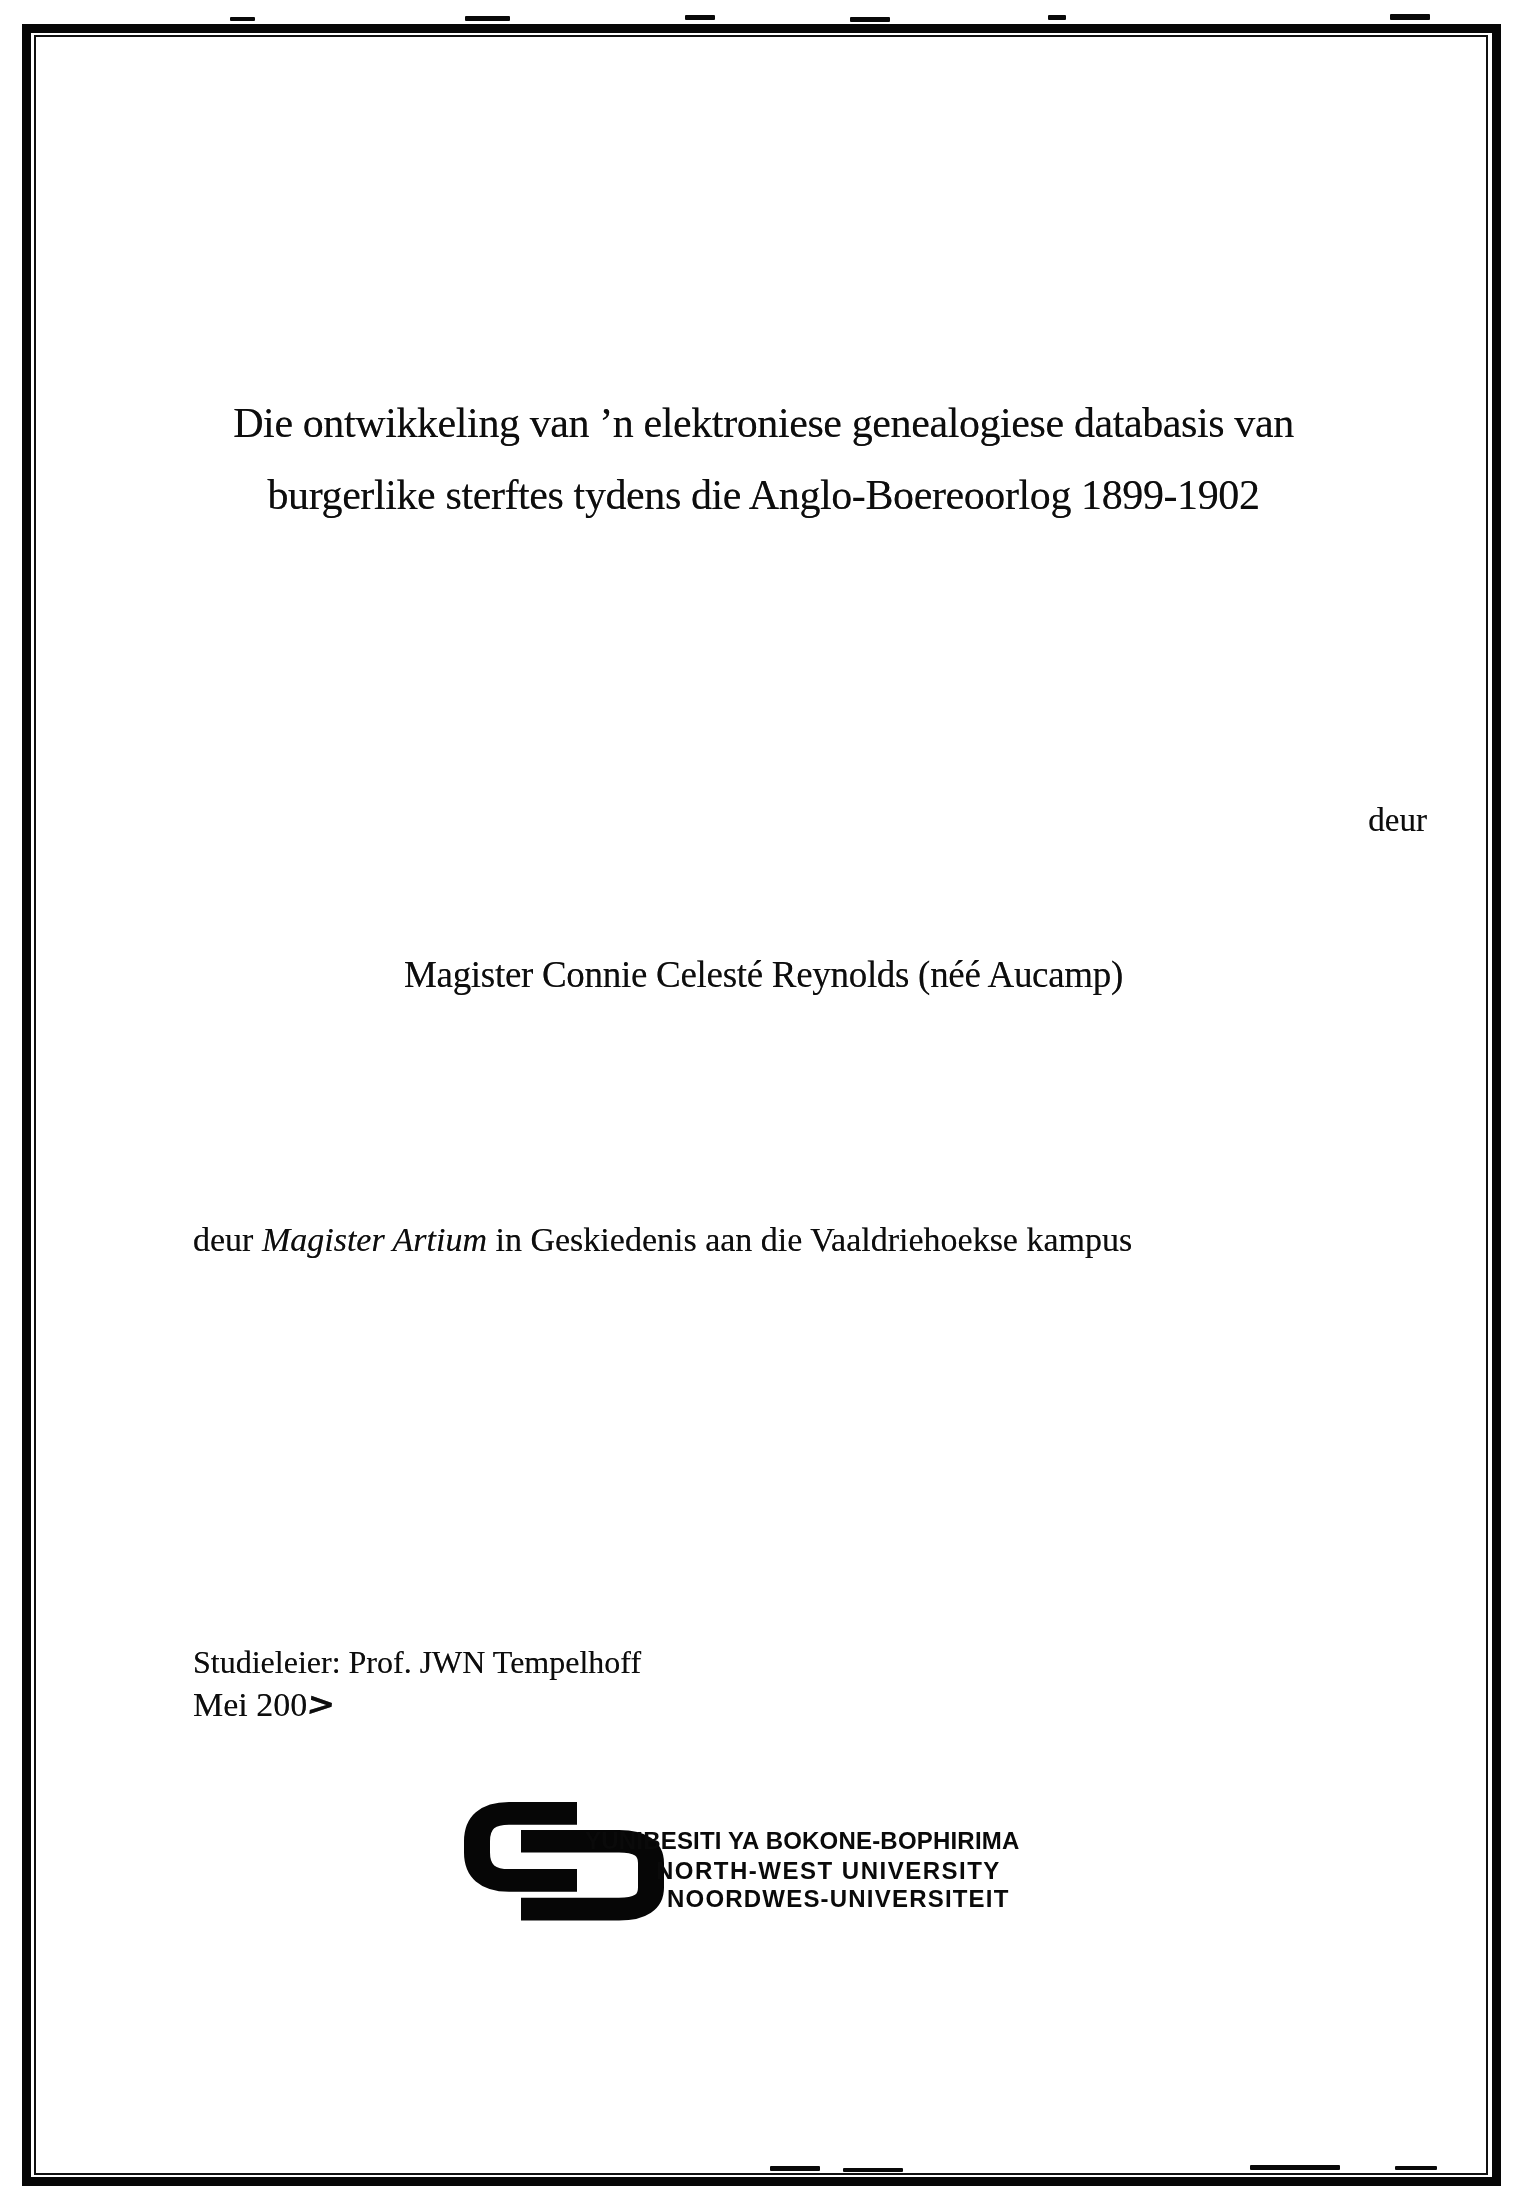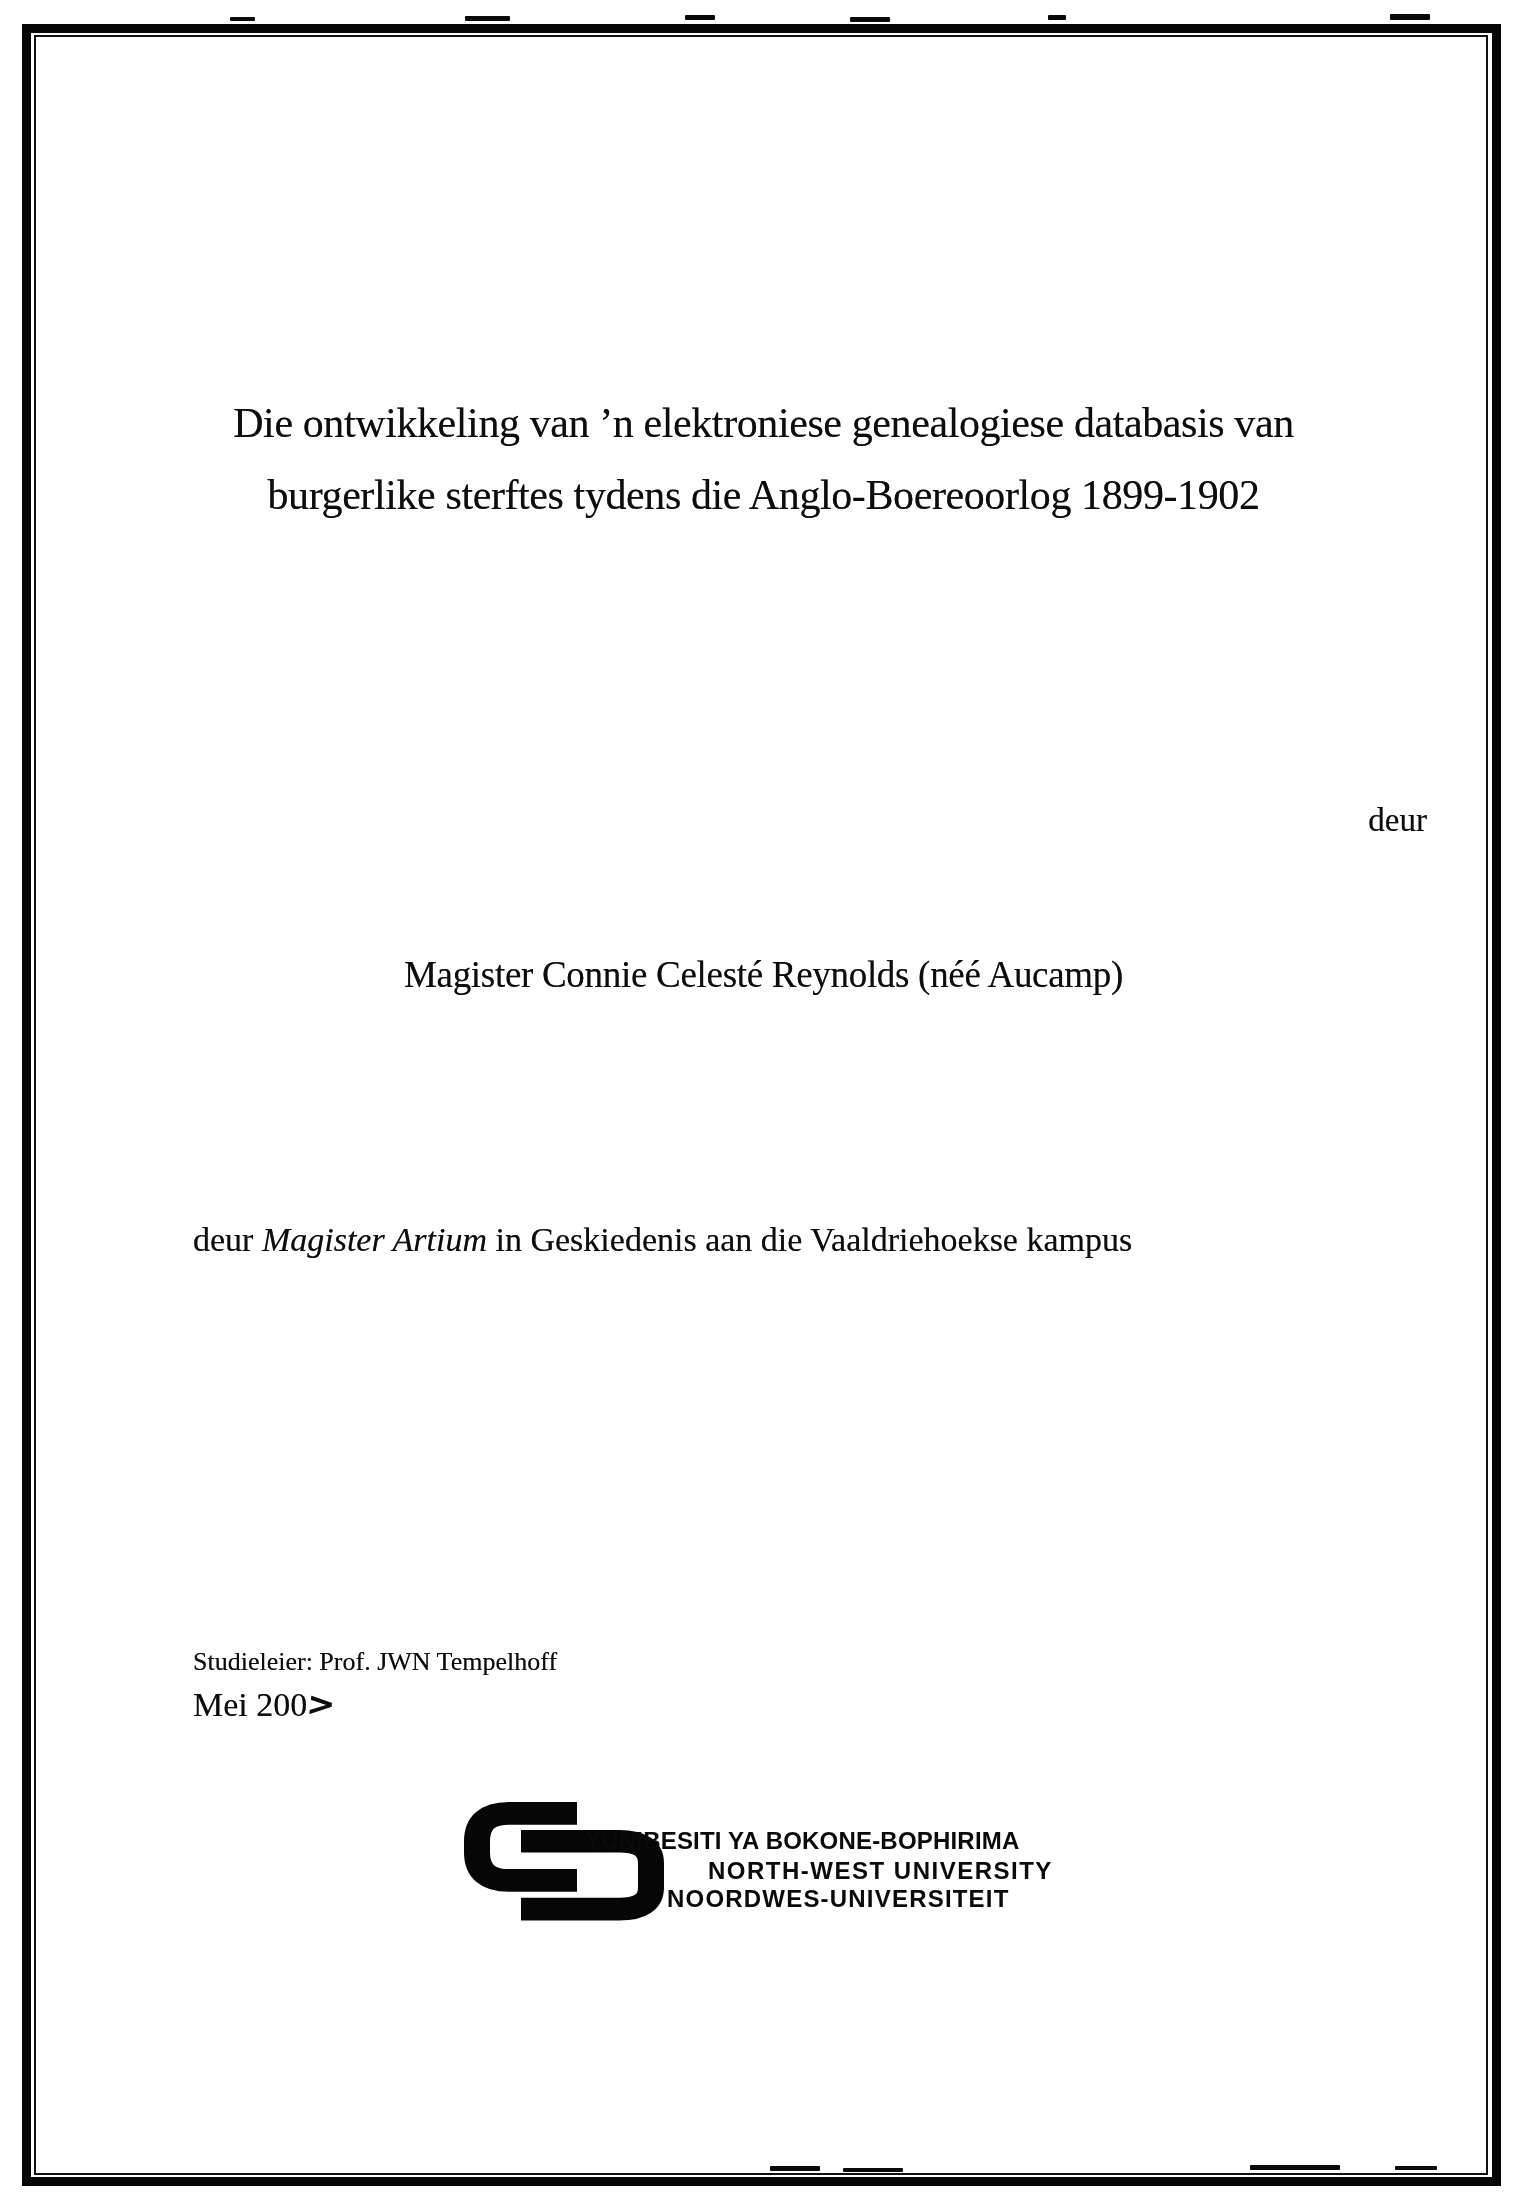--- a/index.html
+++ b/index.html
@@ -62,21 +62,21 @@
     text-shadow: 0 0 0.6px rgba(0,0,0,0.55);
   }
   .statement-block .just {
     text-align: justify;
     text-align-last: justify;
   }
   .italic { font-style: italic; }
 
   #supervisor {
     left: 193px; top: 1642px;
-    font-size: 26px; line-height: 40px; text-align: center;
+    font-size: 32px; line-height: 40px; text-align: center;
   }
   #dateline {
     left: 193px; top: 1684px;
     font-size: 34px; line-height: 40px;
   }
   #dateline .glyph {
     font-family: "DejaVu Sans", sans-serif;
     font-weight: 700;
     display: inline-block;
     transform: skewX(-6deg) scaleY(0.95);
@@ -92,21 +92,21 @@
   .logo-text {
     position: absolute;
     font-family: "Liberation Sans", "DejaVu Sans", sans-serif;
     font-weight: 700;
     font-size: 24px; line-height: 28px;
     white-space: nowrap;
     color: #0a0a0a;
     margin-top: 28px;
   }
   #logo-l1 { left: 585px; top: 1799px; letter-spacing: 0.2px; }
-  #logo-l2 { left: 708px; top: 1829px; letter-spacing: 1.5px; }
+  #logo-l2 { left: 656px; top: 1829px; letter-spacing: 1.5px; }
   #logo-l3 { left: 667px; top: 1857px; letter-spacing: 1.2px; }
 
   
   .artifact { position: absolute; background: #090909; border-radius: 1px; }
   .a1 { left: 230px;  top: 17px;   width: 25px; height: 4px; }
   .a2 { left: 465px;  top: 16px;   width: 45px; height: 5px; }
   .a3 { left: 685px;  top: 15px;   width: 30px; height: 5px; }
   .a4 { left: 850px;  top: 17px;   width: 40px; height: 5px; }
   .a5 { left: 1048px; top: 15px;   width: 18px; height: 5px; }
   .a6 { left: 1390px; top: 14px;   width: 40px; height: 6px; }

